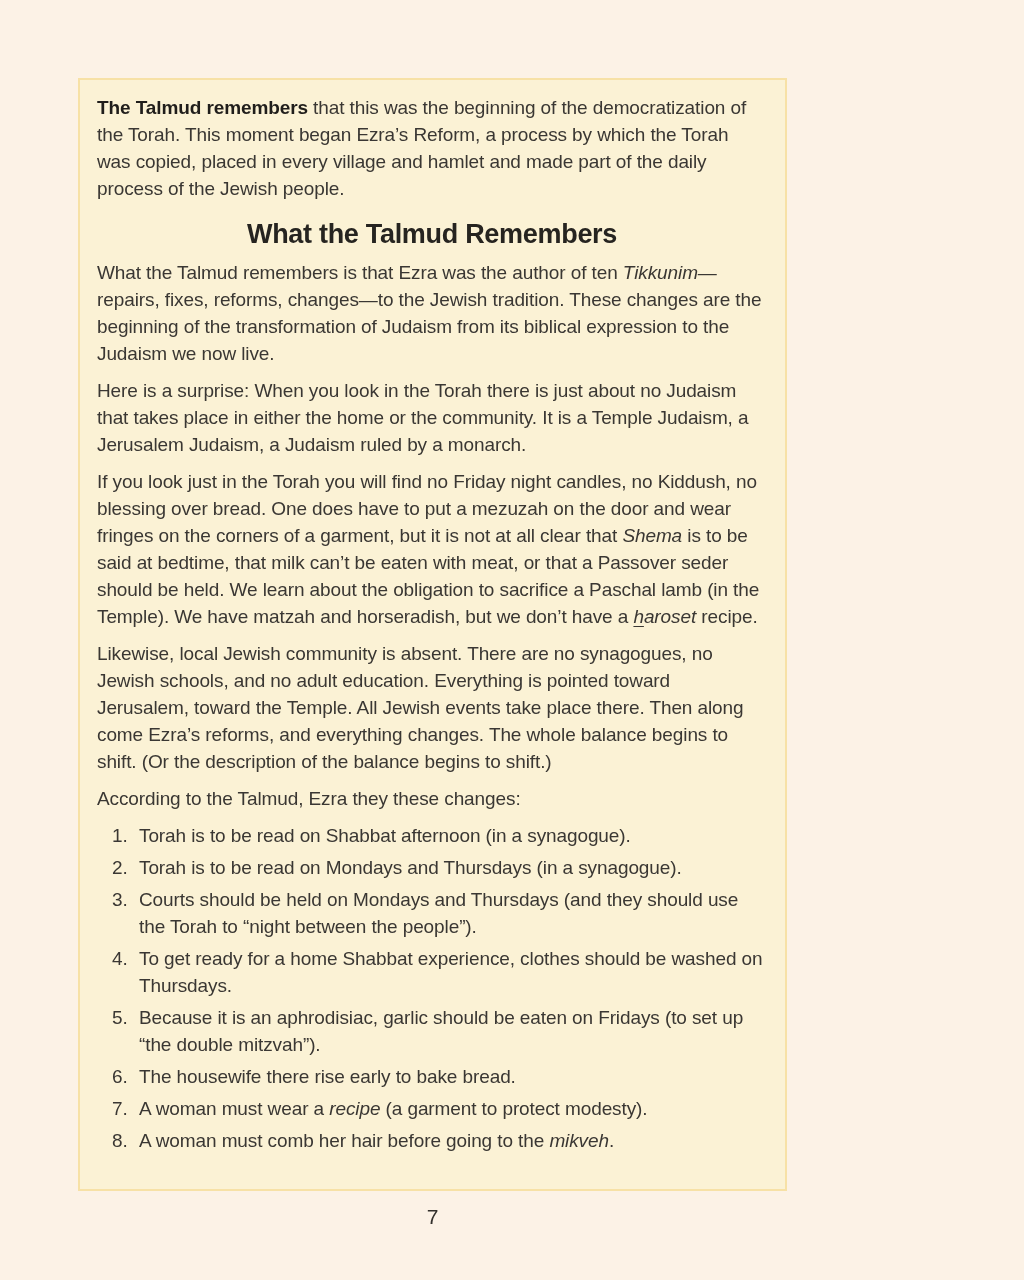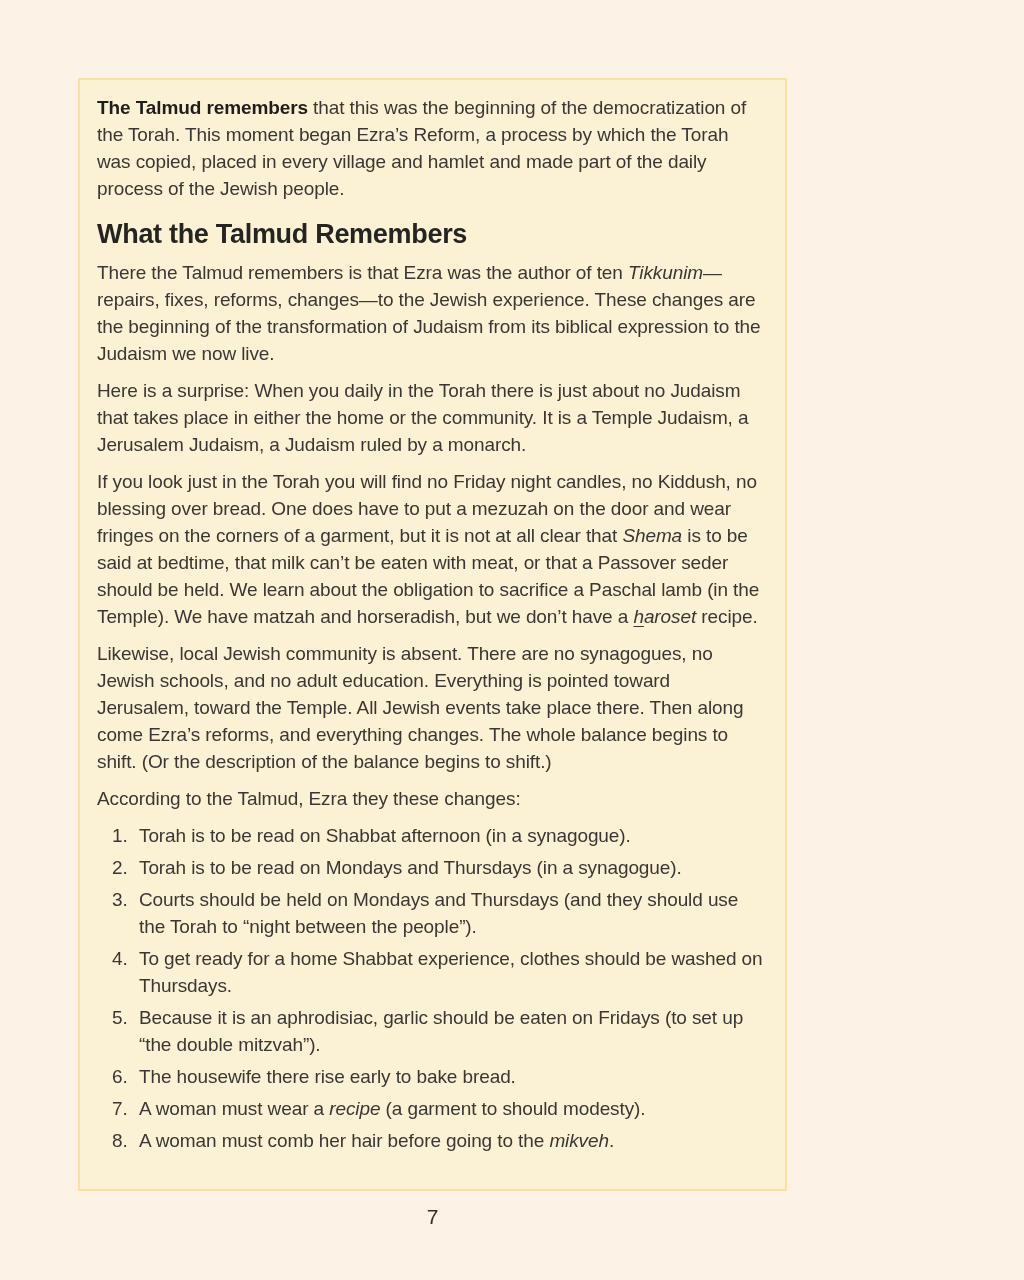--- a/index.html
+++ b/index.html
@@ -45,21 +45,21 @@
   }
   .para i, .list-text i {
     font-style: italic;
   }
   .underline-h {
     text-decoration: underline;
     text-underline-offset: 3px;
   }
   .box-heading {
     margin: 16px 0 9px 0;
-    text-align: left;
+    text-align: center;
     font-size: 27px;
     line-height: 32px;
     font-weight: 700;
     color: #262420;
     letter-spacing: -0.3px;
   }
   .num-list {
     margin-top: 4px;
   }
   .list-item {
@@ -93,23 +93,23 @@
 <body>
 
 <div class="sheet">
 
   <section class="callout-box">
 
     <p class="para"><b>The Talmud remembers</b><span> that this was the beginning of the democratization of the Torah. This moment began Ezra’s Reform, a process by which the Torah was copied, placed in every village and hamlet and made part of the daily process of the Jewish people.</span></p>
 
     <h1 class="box-heading">What the Talmud Remembers</h1>
 
-    <p class="para"><span>There the Talmud remembers is that Ezra was the author of ten </span><i>Tikkunim</i><span>—repairs, fixes, reforms, changes—to the Jewish experience. These changes are the beginning of the transformation of Judaism from its biblical expression to the Judaism we now live.</span></p>
+    <p class="para"><span>What the Talmud remembers is that Ezra was the author of ten </span><i>Tikkunim</i><span>—repairs, fixes, reforms, changes—to the Jewish tradition. These changes are the beginning of the transformation of Judaism from its biblical expression to the Judaism we now live.</span></p>
 
-    <p class="para">Here is a surprise: When you daily in the Torah there is just about no Judaism that takes place in either the home or the community. It is a Temple Judaism, a Jerusalem Judaism, a Judaism ruled by a monarch.</p>
+    <p class="para">Here is a surprise: When you look in the Torah there is just about no Judaism that takes place in either the home or the community. It is a Temple Judaism, a Jerusalem Judaism, a Judaism ruled by a monarch.</p>
 
     <p class="para"><span>If you look just in the Torah you will find no Friday night candles, no Kiddush, no blessing over bread. One does have to put a mezuzah on the door and wear fringes on the corners of a garment, but it is not at all clear that </span><i>Shema</i><span> is to be said at bedtime, that milk can’t be eaten with meat, or that a Passover seder should be held. We learn about the obligation to sacrifice a Paschal lamb (in the Temple). We have matzah and horseradish, but we don’t have a </span><i><span class="underline-h">h</span><span>aroset</span></i><span> recipe.</span></p>
 
     <p class="para">Likewise, local Jewish community is absent. There are no synagogues, no Jewish schools, and no adult education. Everything is pointed toward Jerusalem, toward the Temple. All Jewish events take place there. Then along come Ezra’s reforms, and everything changes. The whole balance begins to shift. (Or the description of the balance begins to shift.)</p>
 
     <p class="para">According to the Talmud, Ezra they these changes:</p>
 
     <div class="num-list">
 
       <div class="list-item">
@@ -137,21 +137,21 @@
         <span class="list-text"><span>Because it is an aphrodisiac, garlic should be eaten on Fridays (to set up “the double mitzvah”).</span><i></i><span></span></span>
       </div>
 
       <div class="list-item">
         <span class="list-num">6.</span>
         <span class="list-text"><span>The housewife there rise early to bake bread.</span><i></i><span></span></span>
       </div>
 
       <div class="list-item">
         <span class="list-num">7.</span>
-        <span class="list-text"><span>A woman must wear a </span><i>recipe</i><span> (a garment to should modesty).</span></span>
+        <span class="list-text"><span>A woman must wear a </span><i>recipe</i><span> (a garment to protect modesty).</span></span>
       </div>
 
       <div class="list-item">
         <span class="list-num">8.</span>
         <span class="list-text"><span>A woman must comb her hair before going to the </span><i>mikveh</i><span>.</span></span>
       </div>
 
     </div>
 
   </section>

